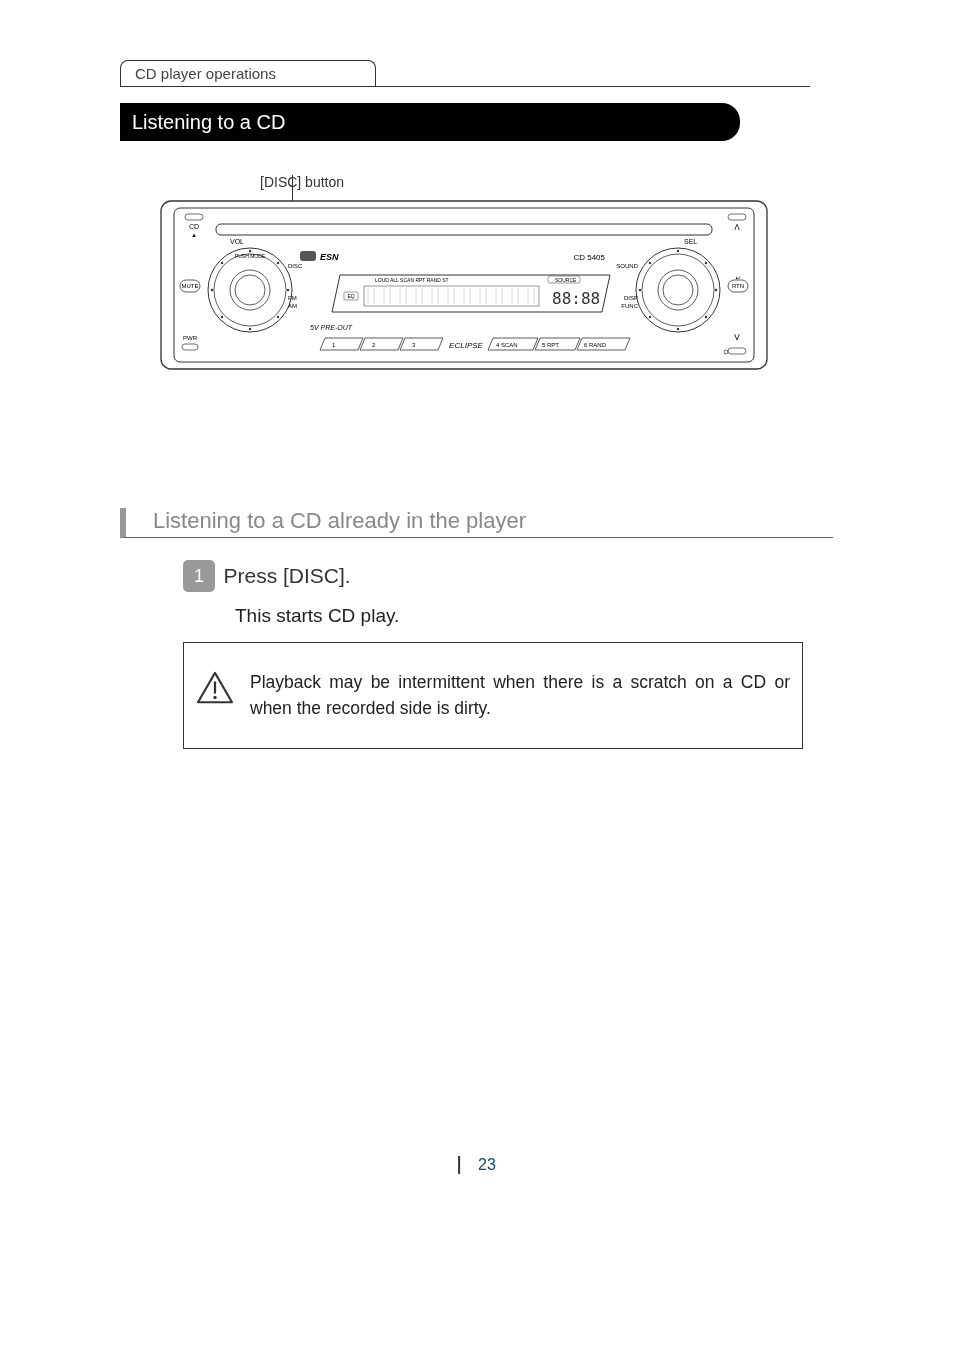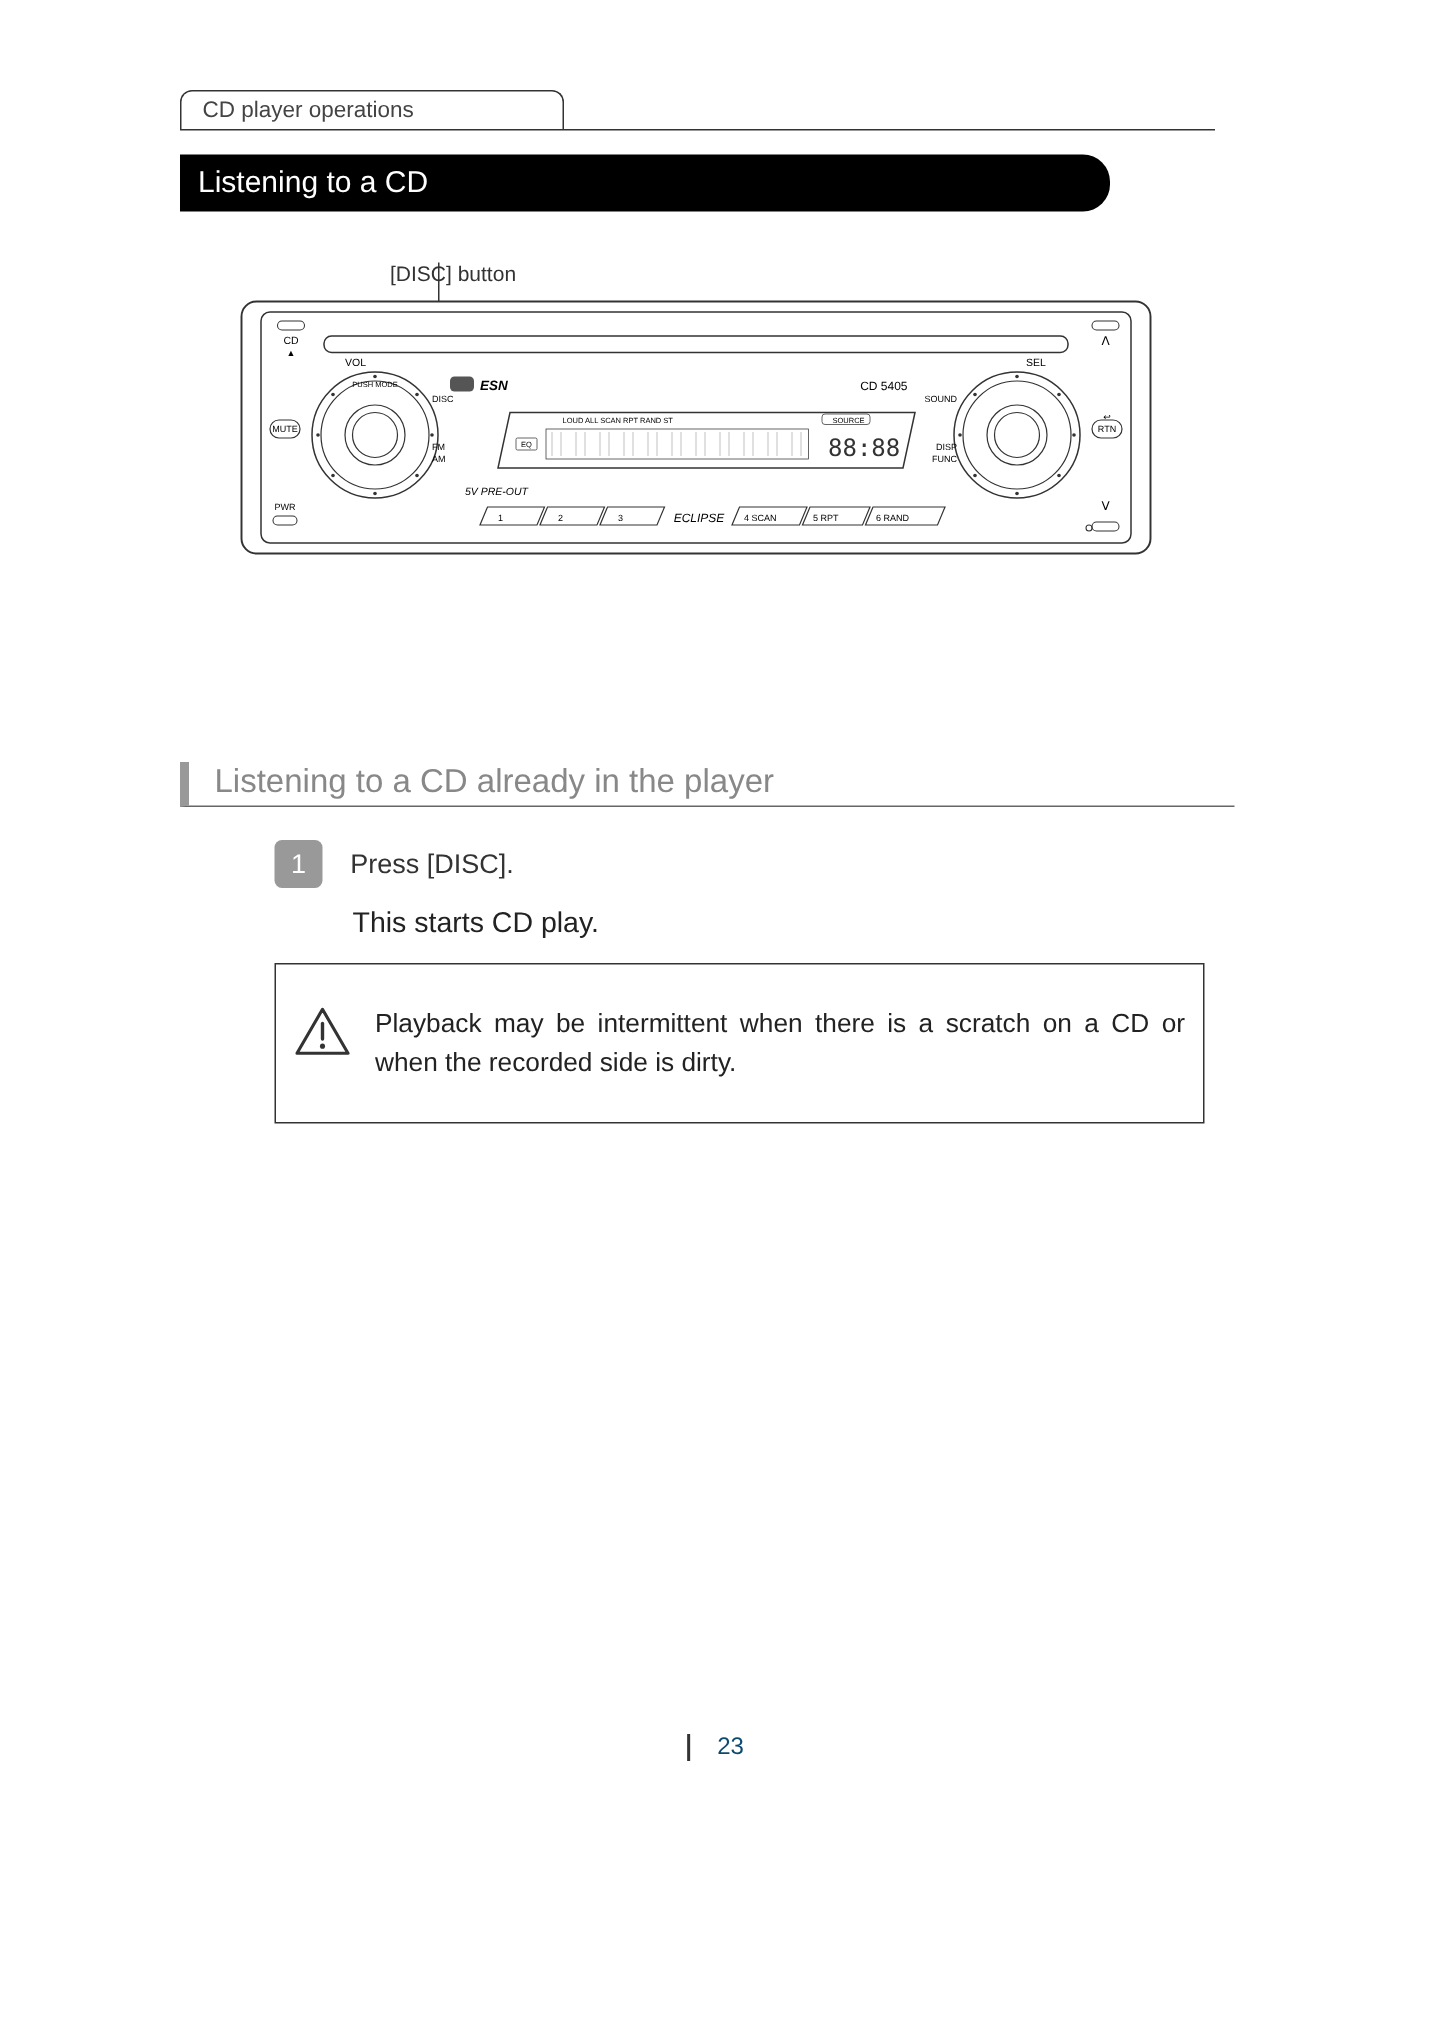--- a/index.html
+++ b/index.html
@@ -84,21 +84,21 @@
       width: 620px;
       font-size: 18.5px;
       color: #222;
       line-height: 1.5;
       text-align: justify;
     }
     .section-heading {
       position: absolute;
       top: 508px;
       left: 120px;
-      padding-left: 17px;
+      padding-left: 27px;
       border-left: 6px solid #999;
       font-size: 22px;
       color: #888;
       font-weight: normal;
       width: 680px;
       border-bottom: 1px solid #666;
       padding-bottom: 3px;
     }
     .step-row {
       position: absolute;
@@ -113,22 +113,22 @@
       background: #999;
       color: #fff;
       border-radius: 5px;
       text-align: center;
       line-height: 32px;
       font-size: 18px;
       vertical-align: middle;
     }
     .step-label {
       display: inline-block;
-      margin-left: 14px;
-      font-size: 18px;
+      margin-left: 4px;
+      font-size: 21px;
       color: #333;
       vertical-align: middle;
     }
     .step-desc {
       position: absolute;
       top: 605px;
       left: 235px;
       font-size: 19px;
       color: #222;
     }

